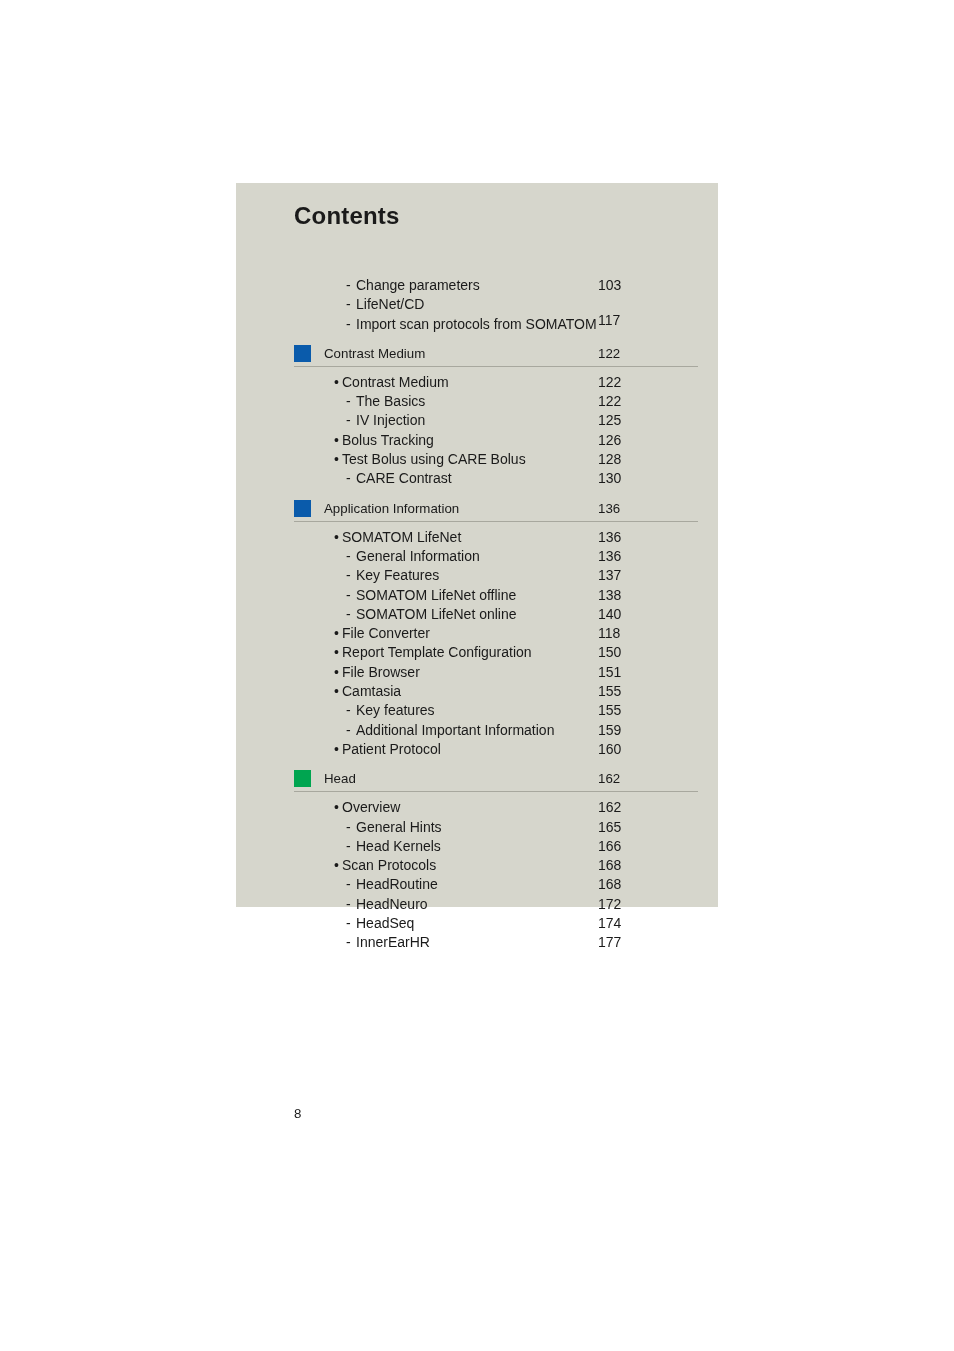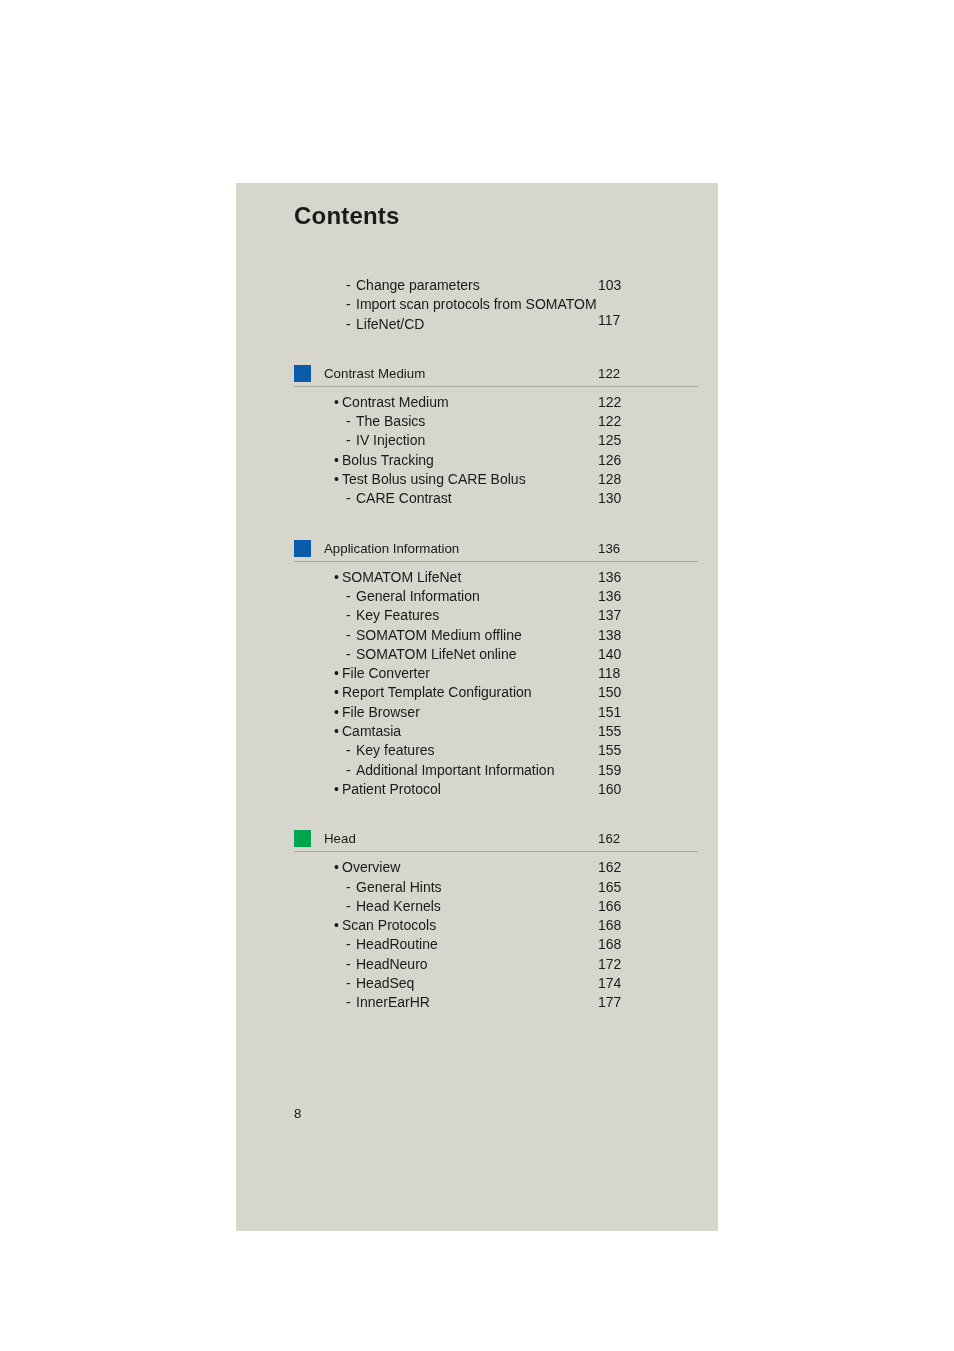--- a/index.html
+++ b/index.html
@@ -11,21 +11,21 @@
     width: 954px;
     height: 1351px;
     font-family: "Liberation Sans", sans-serif;
     position: relative;
   }
   #page {
     position: absolute;
     left: 236px;
     top: 183px;
     width: 482px;
-    height: 1048px;
+    height: 724px;
     background: #d6d6cc;
   }
   .page-title {
     position: absolute;
     left: 58px;
     top: 19px;
     font-size: 24px;
     font-weight: bold;
     color: #1a1a1a;
     letter-spacing: 0.2px;
@@ -33,21 +33,21 @@
   .toc {
     position: absolute;
     left: 58px;
     top: 93px;
     width: 404px;
   }
   .group {
     margin-bottom: 0px;
   }
   .group + .group {
-    margin-top: 30px;
+    margin-top: 10px;
   }
   .entry {
     position: relative;
     height: 19.3px;
     line-height: 19.3px;
     font-size: 14px;
     color: #1a1a1a;
   }
   .entry .txt {
     display: block;
@@ -122,22 +122,22 @@
 
 <div id="page">
   <div class="page-title">Contents</div>
   <div class="toc" id="toc">
       <div class="group">
         <div class="entry lvl-dash">
           <span class="txt">Change parameters</span>
           <span class="pg">103</span>
         </div>
         <div class="entry lvl-dash two-line">
+          <span class="txt" style="padding-left: 62px;">LifeNet/CD</span>
           <span class="txt">Import scan protocols from SOMATOM</span>
-          <span class="txt" style="padding-left: 62px;">LifeNet/CD</span>
           <span class="pg">117</span>
         </div>
       </div>
       <div class="group">
         <div class="section-head">
           <span class="sq" style="background: rgb(10, 91, 171);"></span>
           <span class="txt">Contrast Medium</span>
           <span class="pg">122</span>
         </div>
         <div class="entry lvl-bullet">
@@ -177,21 +177,21 @@
         </div>
         <div class="entry lvl-dash">
           <span class="txt">General Information</span>
           <span class="pg">136</span>
         </div>
         <div class="entry lvl-dash">
           <span class="txt">Key Features</span>
           <span class="pg">137</span>
         </div>
         <div class="entry lvl-dash">
-          <span class="txt">SOMATOM Medium offline</span>
+          <span class="txt">SOMATOM LifeNet offline</span>
           <span class="pg">138</span>
         </div>
         <div class="entry lvl-dash">
           <span class="txt">SOMATOM LifeNet online</span>
           <span class="pg">140</span>
         </div>
         <div class="entry lvl-bullet">
           <span class="txt">File Converter</span>
           <span class="pg">118</span>
         </div>

